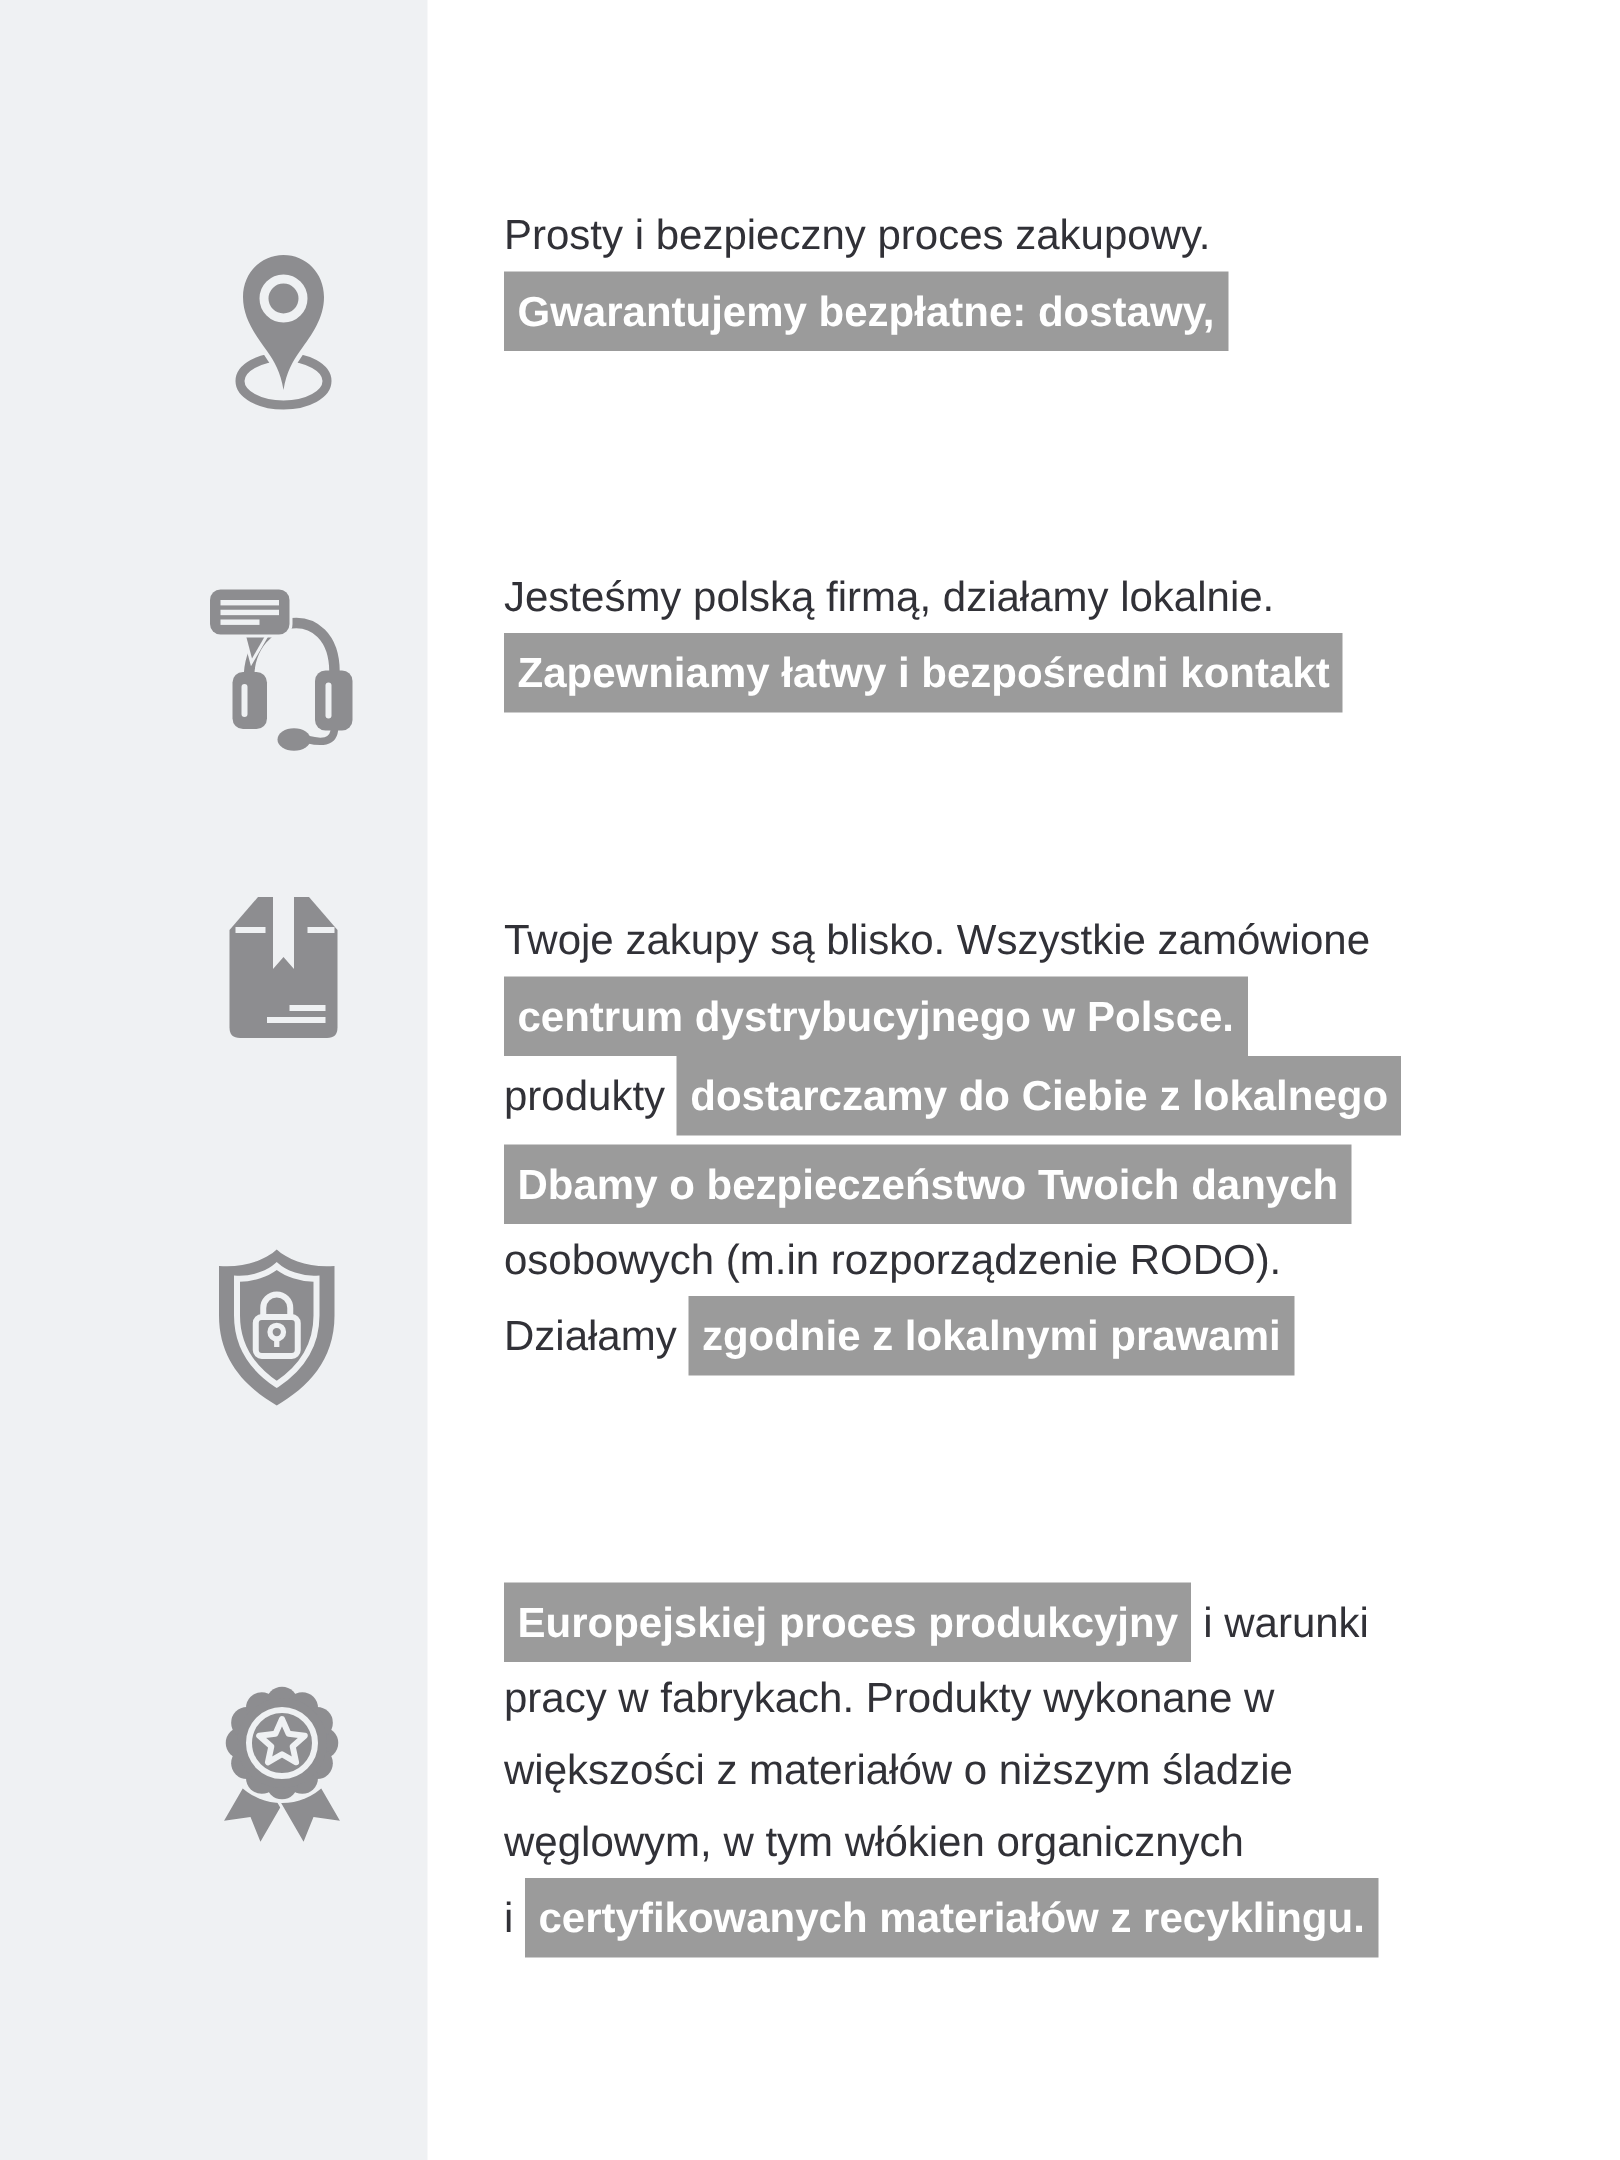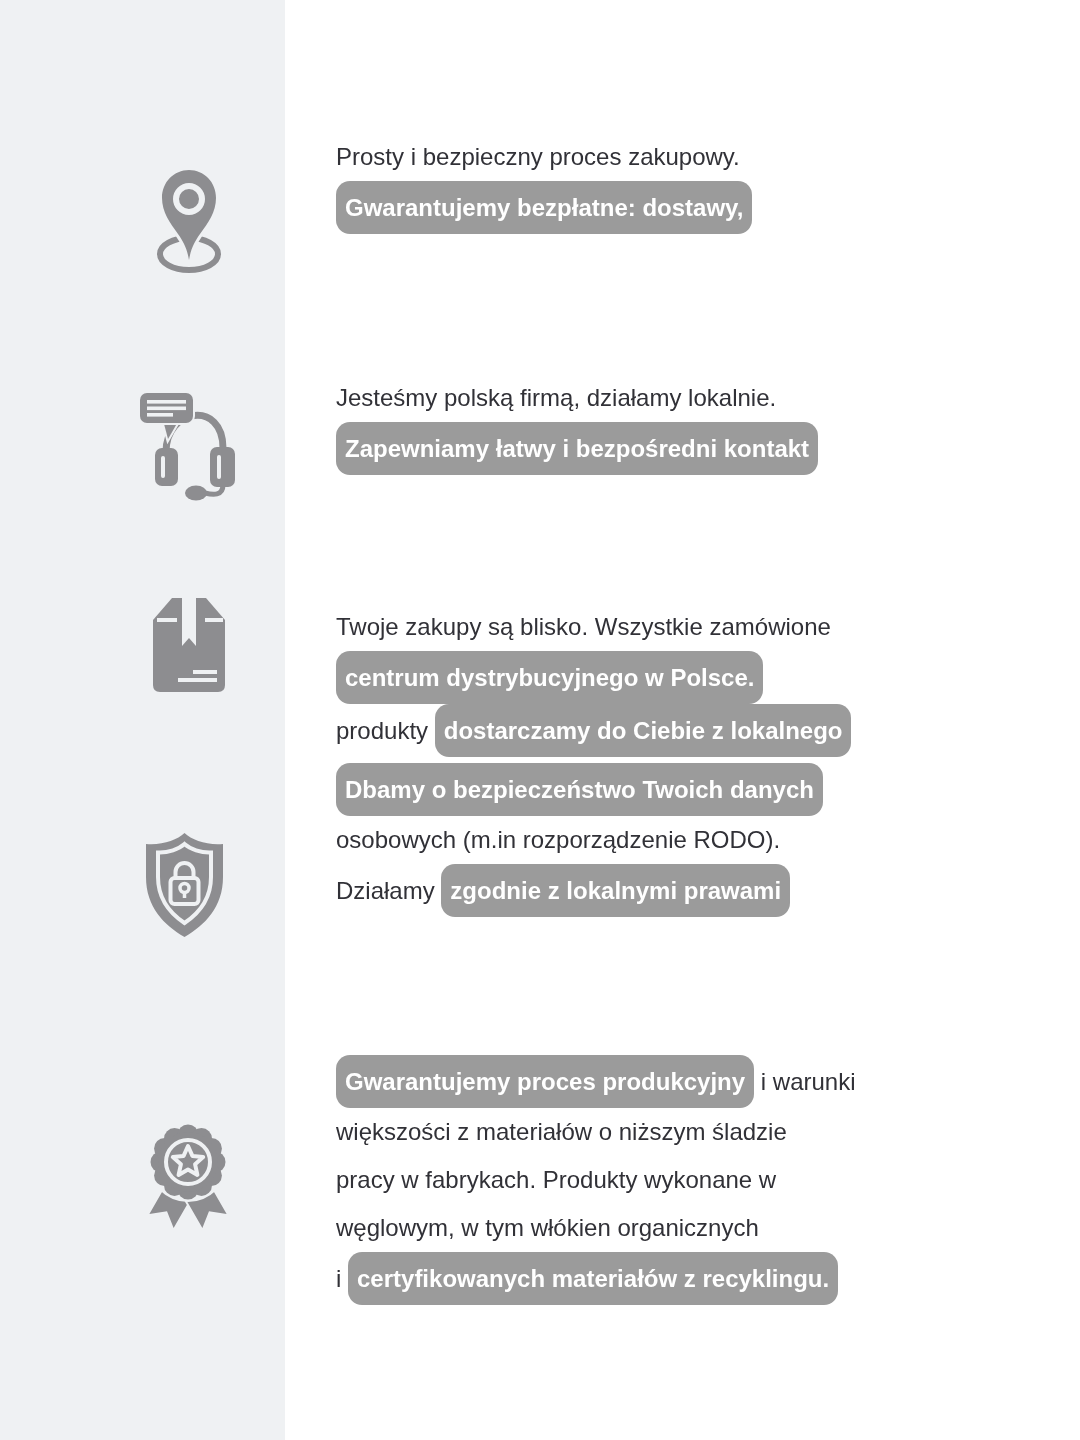--- a/index.html
+++ b/index.html
@@ -1,23 +1,23 @@
 <!DOCTYPE html>
 <html style="--page-bg: #ffffff; --sidebar-bg: #eff1f3; --icon: #8d8d90; --text: #313137; --hl-bg: #9b9b9b; --hl-text: #ffffff;"><head>
 <meta charset="utf-8">
 <style>
   html,body{margin:0;padding:0;}
   body{font-family:"Liberation Sans","DejaVu Sans",sans-serif;}
   .page{position:relative;width:1080px;height:1440px;background:var(--page-bg,#fff);overflow:hidden;}
   .sidebar{position:absolute;left:0;top:0;width:285px;height:1440px;background:var(--sidebar-bg,#eff1f3);}
   .icon{position:absolute;}
-  .block{position:absolute;left:336px;font-size:24px;line-height:48px;color:var(--text,#313137);}
+  .block{position:absolute;left:336px;font-size:28px;line-height:48px;color:var(--text,#313137);}
   .line{white-space:pre;}
   .hl{display:inline-block;background:var(--hl-bg,#9b9b9b);color:var(--hl-text,#fff);
-      font-weight:700;line-height:33px;padding:10px 9px;border-radius:14px;}
+      font-weight:700;line-height:33px;padding:10px 9px;}
 </style>
 </head>
 <body>
 
 <div class="page">
   <div class="sidebar"></div>
 
   <svg class="icon" style="left:156px;top:168px" width="66" height="106" viewBox="0 0 66 106">
     <ellipse cx="33" cy="86" rx="29" ry="16" fill="none" stroke="var(--icon)" stroke-width="6"></ellipse>
     <path d="M33,2 C18,2 6,14 6,30 C6,44 14,55 22,66 C27,73 31,80 33,92 C35,80 39,73 44,66 C52,55 60,44 60,30 C60,14 48,2 33,2 Z" fill="var(--icon)" stroke="var(--sidebar-bg)" stroke-width="6" paint-order="stroke"></path>
@@ -96,19 +96,19 @@
       <div class="line"><span class="plain">Twoje zakupy są blisko. Wszystkie zamówione</span></div>
       <div class="line"><span class="hl">centrum dystrybucyjnego w Polsce.</span></div>
       <div class="line"><span class="plain">produkty </span><span class="hl">dostarczamy do Ciebie z lokalnego</span></div>
     </div>
   <div class="block" style="top:763px">
       <div class="line"><span class="hl">Dbamy o bezpieczeństwo Twoich danych</span></div>
       <div class="line"><span class="plain">osobowych (m.in rozporządzenie RODO).</span></div>
       <div class="line"><span class="plain">Działamy </span><span class="hl">zgodnie z lokalnymi prawami</span></div>
     </div>
   <div class="block" style="top:1055px">
-      <div class="line"><span class="hl">Gwarantujemy proces produkcyjny</span><span class="plain"> i warunki</span></div>
+      <div class="line"><span class="hl">Europejskiej proces produkcyjny</span><span class="plain"> i warunki</span></div>
+      <div class="line"><span class="plain">pracy w fabrykach. Produkty wykonane w</span></div>
       <div class="line"><span class="plain">większości z materiałów o niższym śladzie</span></div>
-      <div class="line"><span class="plain">pracy w fabrykach. Produkty wykonane w</span></div>
       <div class="line"><span class="plain">węglowym, w tym włókien organicznych</span></div>
       <div class="line"><span class="plain">i </span><span class="hl">certyfikowanych materiałów z recyklingu.</span></div>
     </div>
 </div>
 
 </body></html>

